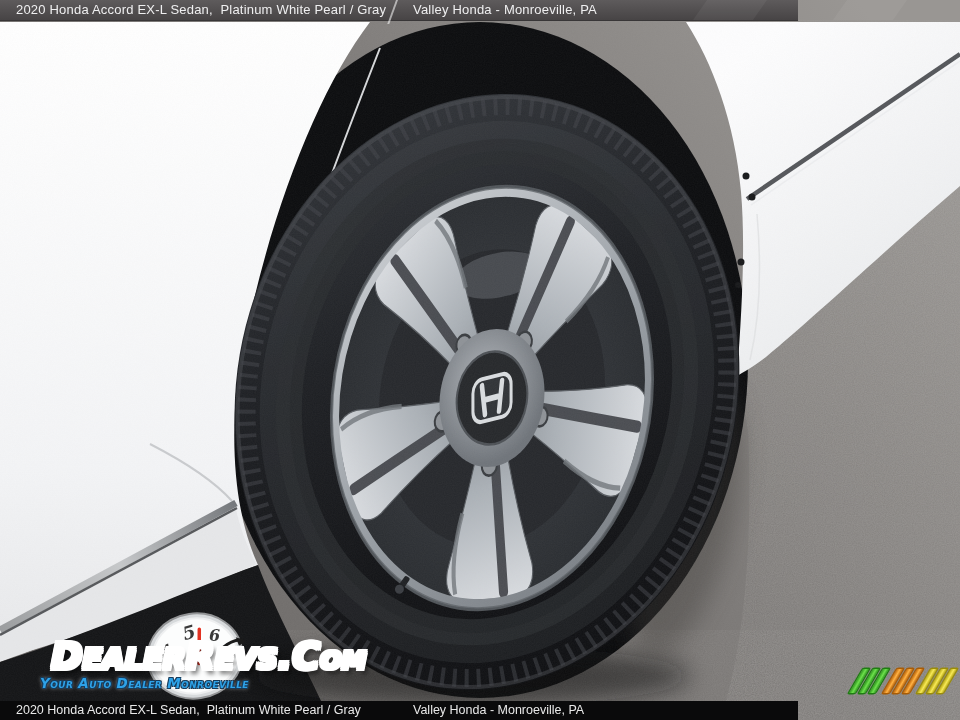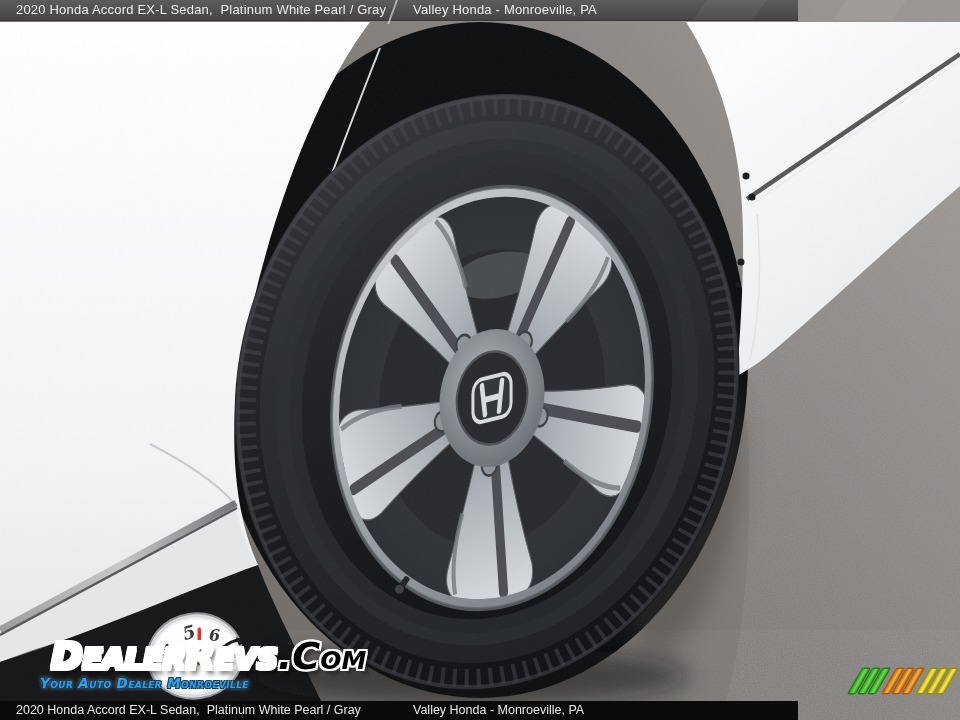--- a/index.html
+++ b/index.html
@@ -28,21 +28,21 @@
              font-family:"DejaVu Sans",sans-serif;font-style:italic;font-weight:bold;}
   .seg{display:inline-block;text-transform:uppercase;
        text-shadow:0 2px 0 #fff,0 -2px 0 #fff,2px 0 0 #fff,-2px 0 0 #fff,
                    2px 2px 0 #fff,-2px -2px 0 #fff,2px -2px 0 #fff,-2px 2px 0 #fff,
                    4px 5px 4px rgba(0,0,0,.5);}
   .seg::first-letter{font-size:38px;}
   .seg-dealer{font-size:29px;background:linear-gradient(#ffd95e,#ee8e0d);
               -webkit-background-clip:text;background-clip:text;color:transparent;}
   .seg-revs{font-size:29px;background:linear-gradient(#8ed4f8,#1d74c6);
             -webkit-background-clip:text;background-clip:text;color:transparent;text-align:center;}
-  .seg-tld{font-size:25px;color:#000000;}
+  .seg-tld{font-size:25px;color:#ffffff;}
   .tagline{position:relative;z-index:2;margin:-3px 0 0 6px;
            font-family:"DejaVu Sans",sans-serif;font-style:italic;font-weight:bold;
            font-variant:small-caps;font-size:13.5px;letter-spacing:.4px;color:#2ea2e8;
            text-shadow:-1px -1px 0 #173c5c,1px -1px 0 #173c5c,-1px 1px 0 #173c5c,1px 1px 0 #173c5c,
                        0 0 4px rgba(255,255,255,.85);}
 
   
   .marks{position:absolute;right:10px;top:669px;display:flex;z-index:3;}
   .mark-group{display:inline-flex;gap:4px;margin-left:8px;}
   .slash{display:inline-block;width:6px;height:24px;transform:skewX(-30deg);border-radius:1px;}

